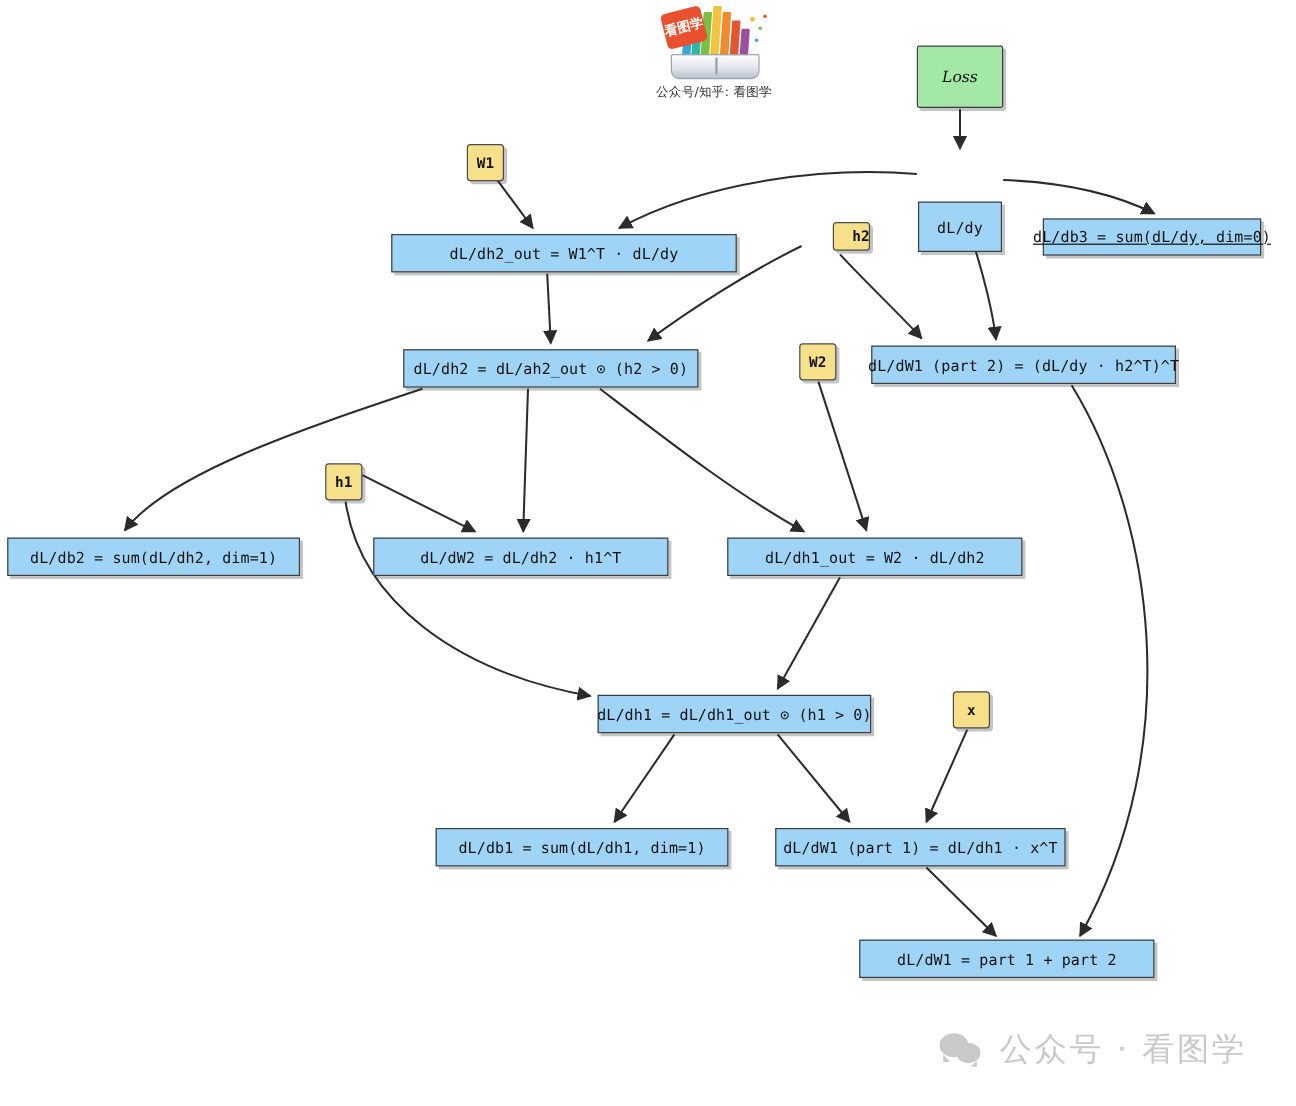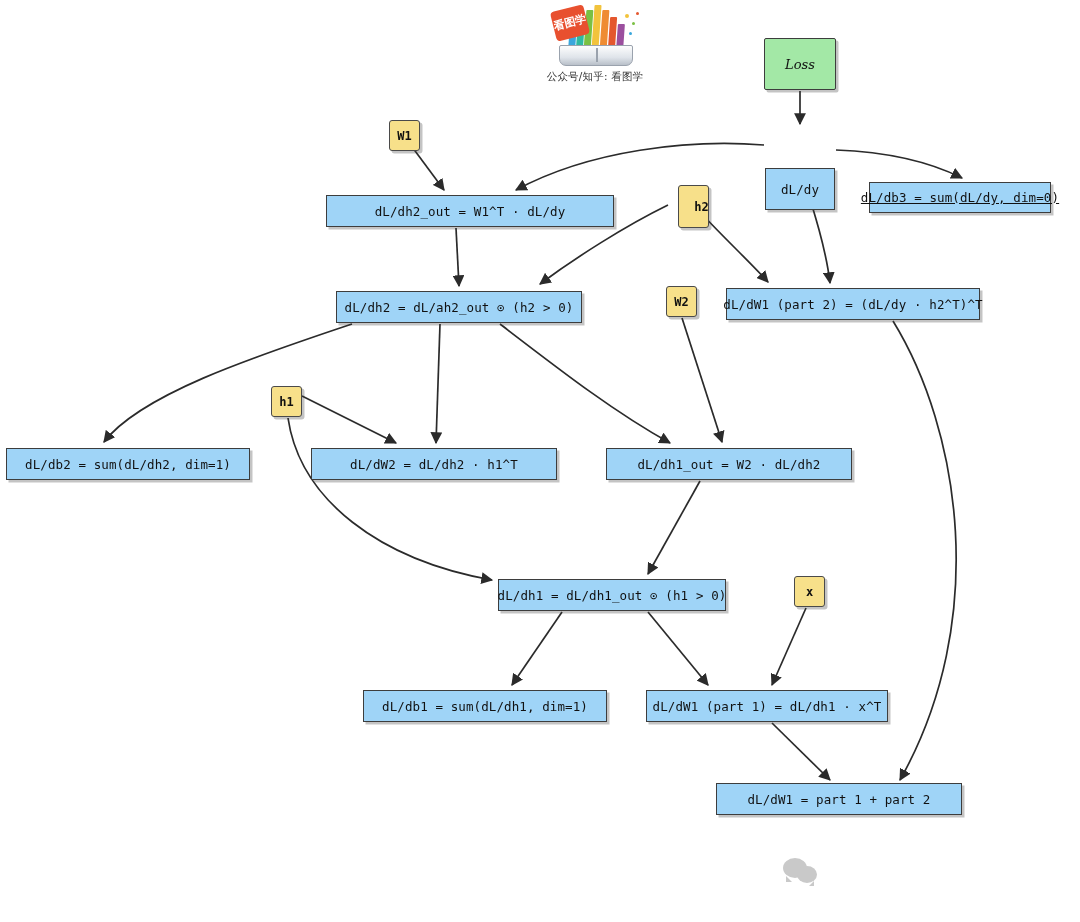--- a/index.html
+++ b/index.html
@@ -260,21 +260,21 @@
       </div>
       <div class="node op" style="left: 869px; top: 182px; width: 182px; height: 31px; text-decoration: underline;">
         <span>dL/db3 = sum(dL/dy, dim=0)</span>
       </div>
       <div class="node var" style="left: 389px; top: 104px; width: 31px; height: 31px; margin-top: 16px;">
         <span>W1</span>
       </div>
       <div class="node op" style="left: 326px; top: 195px; width: 288px; height: 32px;">
         <span>dL/dh2_out = W1^T · dL/dy</span>
       </div>
-      <div class="node var" style="left: 678px; top: 185px; width: 31px; height: 43px; padding-left: 16px;">
+      <div class="node var" style="left: 694px; top: 185px; width: 31px; height: 24px; padding-left: 16px;">
         <span>h2</span>
       </div>
       <div class="node op" style="left: 336px; top: 291px; width: 246px; height: 32px;">
         <span>dL/dh2 = dL/ah2_out ⊙ (h2 &gt; 0)</span>
       </div>
       <div class="node var" style="left: 666px; top: 286px; width: 31px; height: 31px;">
         <span>W2</span>
       </div>
       <div class="node op" style="left: 726px; top: 288px; width: 254px; height: 32px;">
         <span>dL/dW1 (part 2) = (dL/dy · h2^T)^T</span>
@@ -306,15 +306,16 @@
       <div class="node op" style="left: 716px; top: 783px; width: 246px; height: 32px;">
         <span>dL/dW1 = part 1 + part 2</span>
       </div>
     </div>
 
   <div id="watermark">
     <div class="wechat">
       <div class="bub big"></div>
       <div class="bub small"></div>
     </div>
+    <div class="wm-text">公众号 · 看图学</div>
   </div>
 
 </div>
 
 </body></html>

